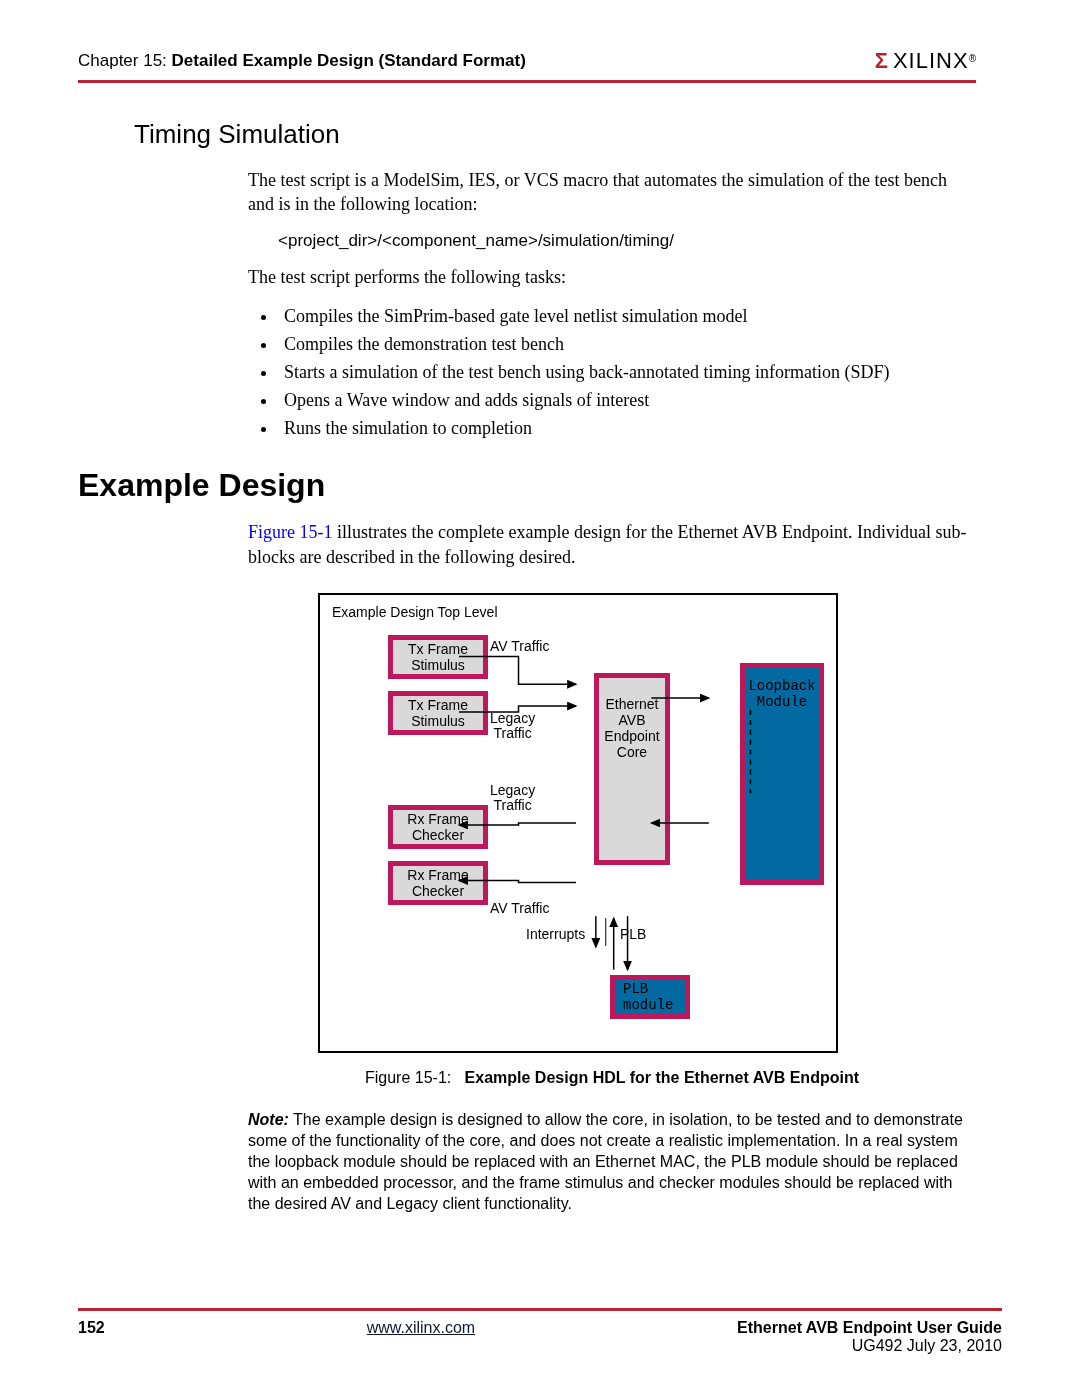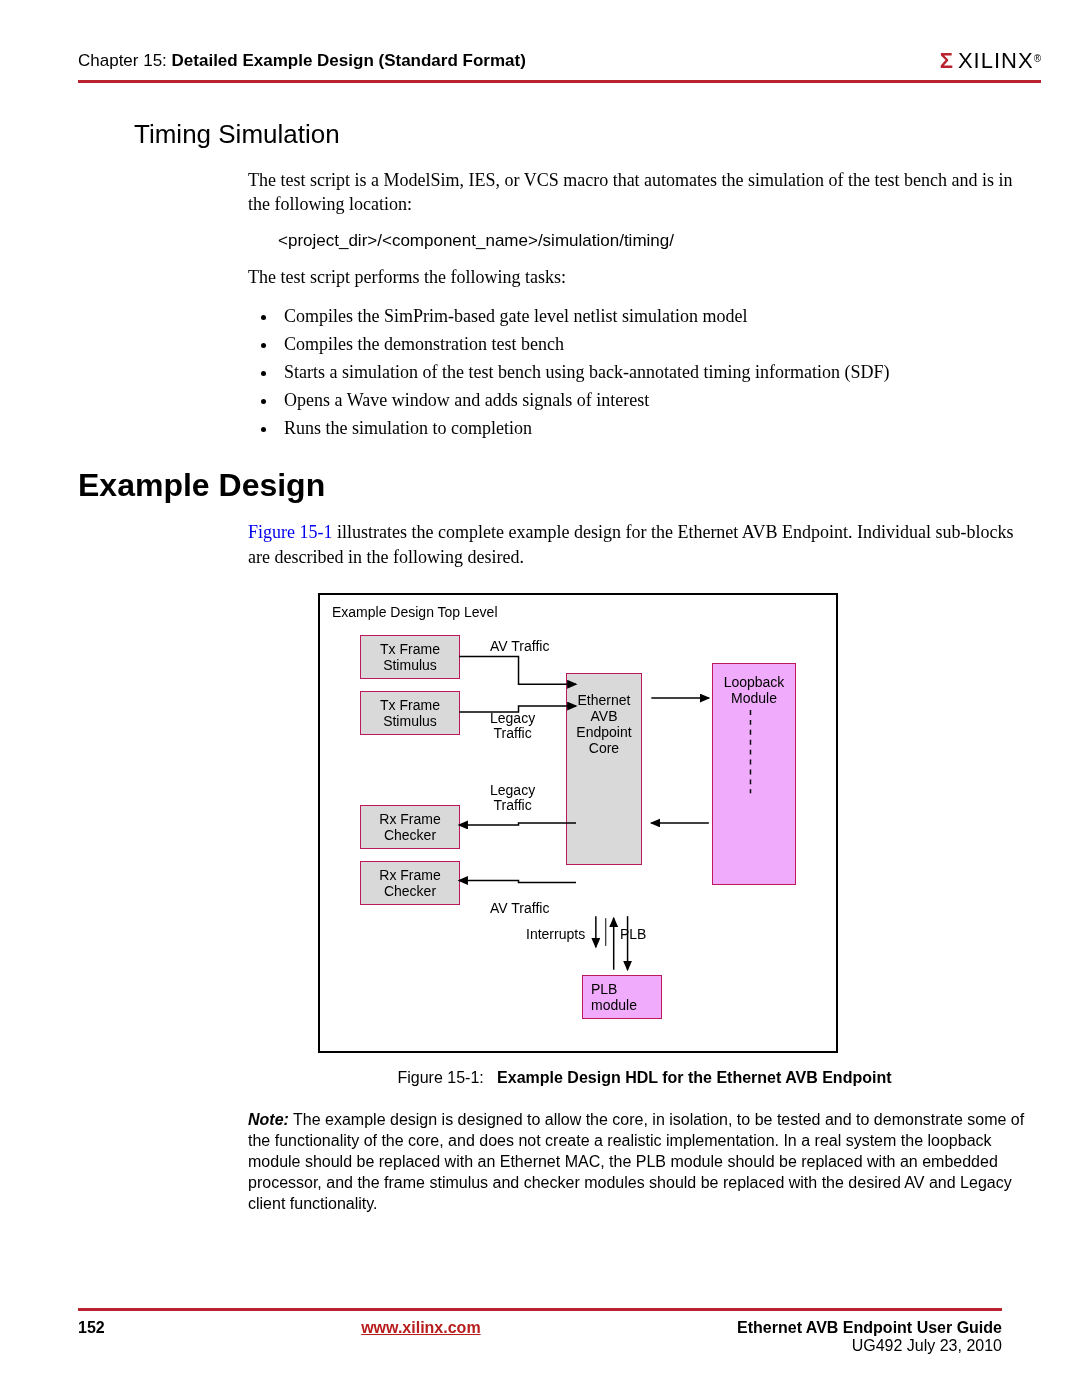--- a/index.html
+++ b/index.html
@@ -5,21 +5,21 @@
   * { box-sizing: border-box; margin: 0; padding: 0; }
   body {
     width: 1080px;
     height: 1397px;
     background: #ffffff;
     font-family: Georgia, 'Times New Roman', serif;
     position: relative;
     color: #000;
   }
   .page {
-    padding: 48px 39px 0 78px;
+    padding: 48px 104px 0 78px;
   }
   .header-row {
     display: flex;
     justify-content: space-between;
     align-items: center;
     margin-bottom: 6px;
   }
   .chapter-line {
     font-family: Arial, Helvetica, sans-serif;
     font-size: 17px;
@@ -121,45 +121,46 @@
     margin-bottom: 8px;
   }
   .footer-row {
     display: flex;
     justify-content: space-between;
     align-items: flex-start;
     font-family: Arial, Helvetica, sans-serif;
     font-size: 16px;
   }
   .footer-left { font-weight: 700; }
-  .footer-center { color: #b91c1c; text-decoration: underline; font-weight: bold; }
+  .footer-center { color: #0f172a; text-decoration: underline; }
   .footer-right { text-align: right; }
   .footer-right .bold { font-weight: 700; display: block; }
 
   
   .diagram {
     border: 2px solid #000;
     width: 520px;
     height: 460px;
     position: relative;
     font-family: Arial, Helvetica, sans-serif;
     font-size: 14px;
   }
   .dbox {
     position: absolute;
-    border: 1px solid #be185d;
+    border: 5px solid #be185d;
     background: #d9d9d9;
     text-align: center;
     display: flex;
     flex-direction: column;
     justify-content: center;
     align-items: center;
     line-height: 1.15;
-  }
-  .dbox.white { background: #f0abfc; }
+    margin-left: 28px;
+  }
+  .dbox.white { background: #0369a1; font-family: Liberation Mono, monospace; }
   .dlabel {
     position: absolute;
     text-align: center;
     line-height: 1.1;
   }
   svg.diagram-svg {
     position: absolute;
     left: 0; top: 0;
     width: 100%; height: 100%;
     pointer-events: none;

